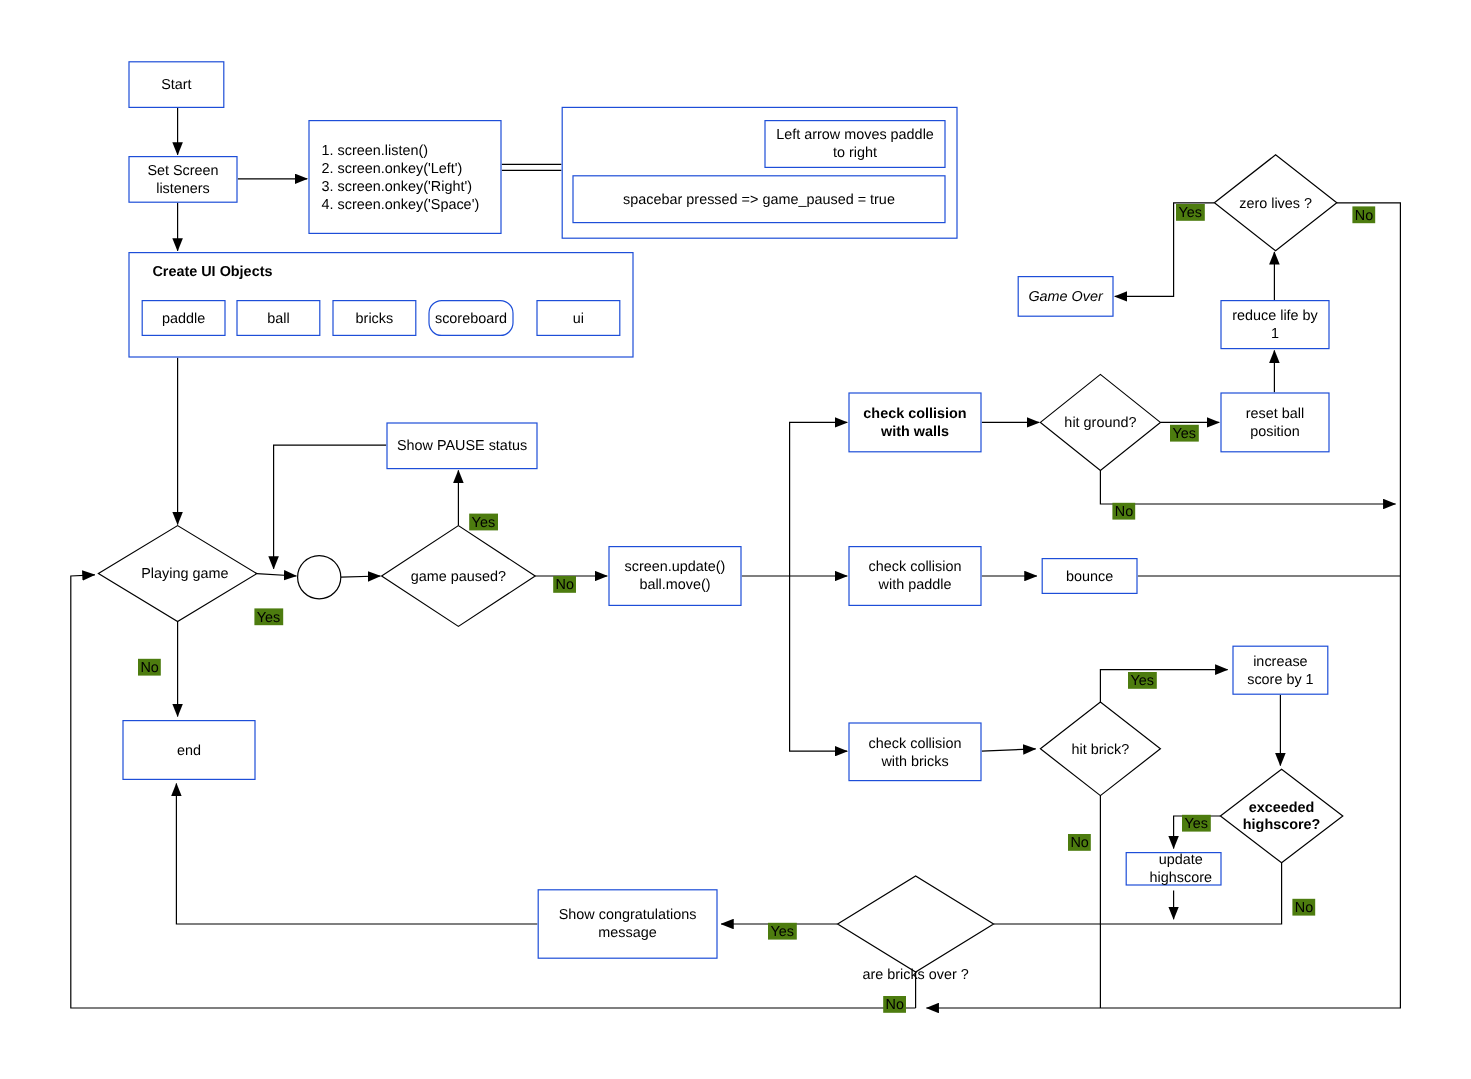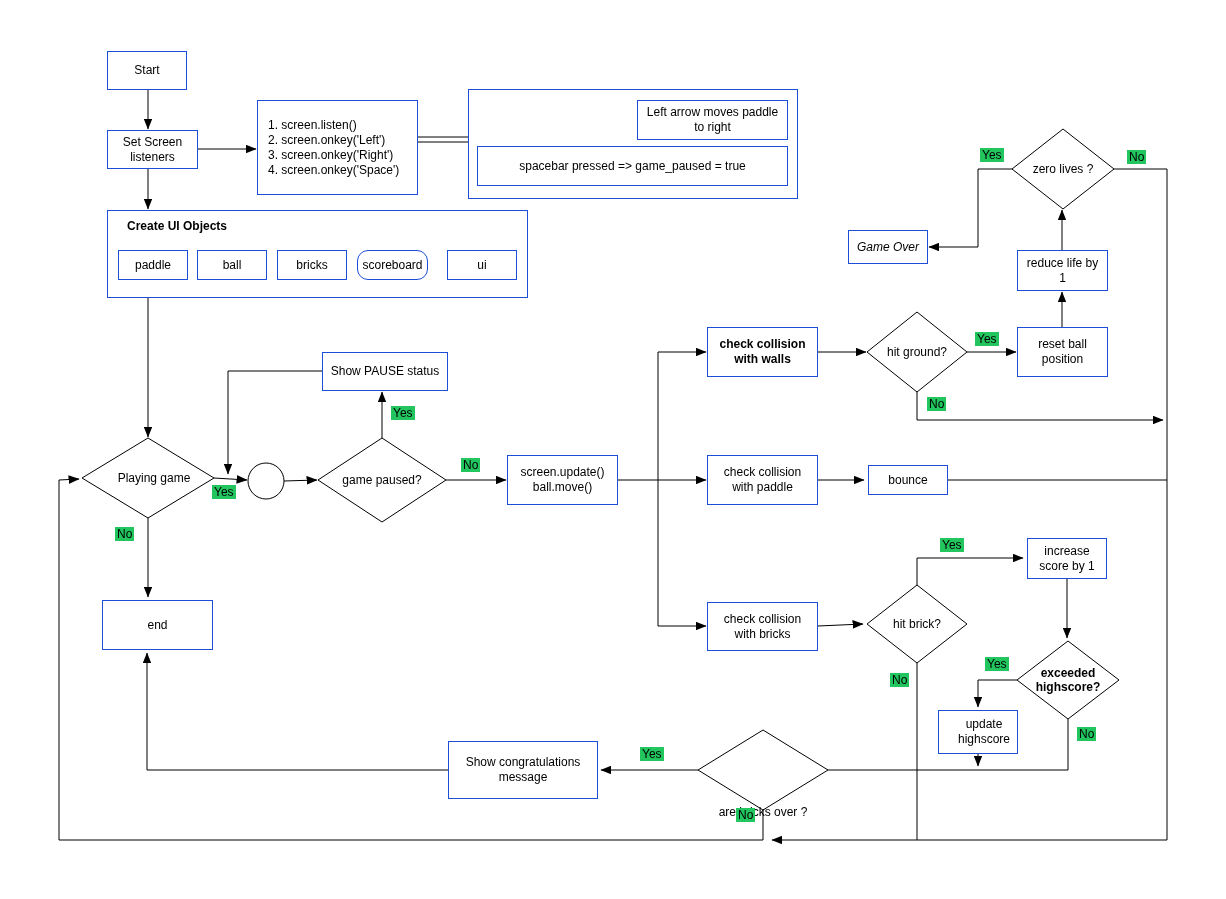--- a/index.html
+++ b/index.html
@@ -9,21 +9,21 @@
   svg .edge{fill:none;stroke:#000;stroke-width:1;}
   svg .shape{fill:#fff;stroke:#000;stroke-width:1;}
   .box{position:absolute;border:1px solid #1d4ed8;background:#fff;box-sizing:border-box;
        display:flex;align-items:center;justify-content:center;text-align:center;
        line-height:1.25;padding:2px 4px;}
   .col{flex-direction:column;}
   .list-box{align-items:flex-start;justify-content:center;text-align:left;padding-left:10px;}
   .hdr{position:absolute;font-weight:bold;}
   .dlabel{position:absolute;transform:translate(-50%,-50%);text-align:center;white-space:nowrap;}
   .dlabel.wrap{white-space:normal;width:86px;line-height:1.2;font-weight:bold;}
-  .elabel{position:absolute;white-space:nowrap;background:#22c55e;padding:0 2px;}
+  .elabel{position:absolute;white-space:nowrap;background:#4d7c0f;padding:0 2px;margin-top:22px;}
 </style>
 </head>
 <body>
 
 <div class="canvas">
 
   <svg class="wires">
     <defs>
       <marker id="arr" viewBox="0 0 10 8" refX="9.5" refY="4" markerWidth="11" markerHeight="8.8" orient="auto">
         <path d="M0,0 L10,4 L0,8 z" fill="#000"></path>
@@ -108,21 +108,21 @@
 
   <div class="box" style="left:707px;top:327px;width:111px;height:50px;font-weight:bold;">check collision with walls</div>
   <div class="box" style="left:707px;top:455px;width:111px;height:50px;">check collision with paddle</div>
   <div class="box" style="left:707px;top:602px;width:111px;height:49px;">check collision with bricks</div>
 
   <div class="box" style="left:868px;top:465px;width:80px;height:30px;">bounce</div>
   <div class="box" style="left:1017px;top:327px;width:91px;height:50px;">reset ball position</div>
   <div class="box" style="left:1017px;top:250px;width:91px;height:41px;">reduce life by 1</div>
   <div class="box" style="left:848px;top:230px;width:80px;height:34px;font-style:italic;">Game Over</div>
   <div class="box" style="left:1027px;top:538px;width:80px;height:41px;">increase score by 1</div>
-  <div class="box" style="left:938px;top:710px;width:80px;height:44px;padding-left:16px;">update highscore</div>
+  <div class="box" style="left:938px;top:710px;width:80px;height:28px;padding-left:16px;">update highscore</div>
   <div class="box" style="left:448px;top:741px;width:150px;height:58px;">Show congratulations message</div>
   <div class="box" style="left:102px;top:600px;width:111px;height:50px;">end</div>
 
   <div class="dlabel" style="left:148px;top:478px;padding-left:12px;">Playing game</div>
   <div class="dlabel" style="left:382px;top:480px;">game paused?</div>
   <div class="dlabel" style="left:917px;top:352px;">hit ground?</div>
   <div class="dlabel" style="left:1063px;top:169px;">zero lives ?</div>
   <div class="dlabel" style="left:917px;top:624px;">hit brick?</div>
   <div class="dlabel wrap" style="left:1068px;top:680px;">exceeded highscore?</div>
   <div class="dlabel" style="left:763px;top:812px;">are bricks over ?</div>

